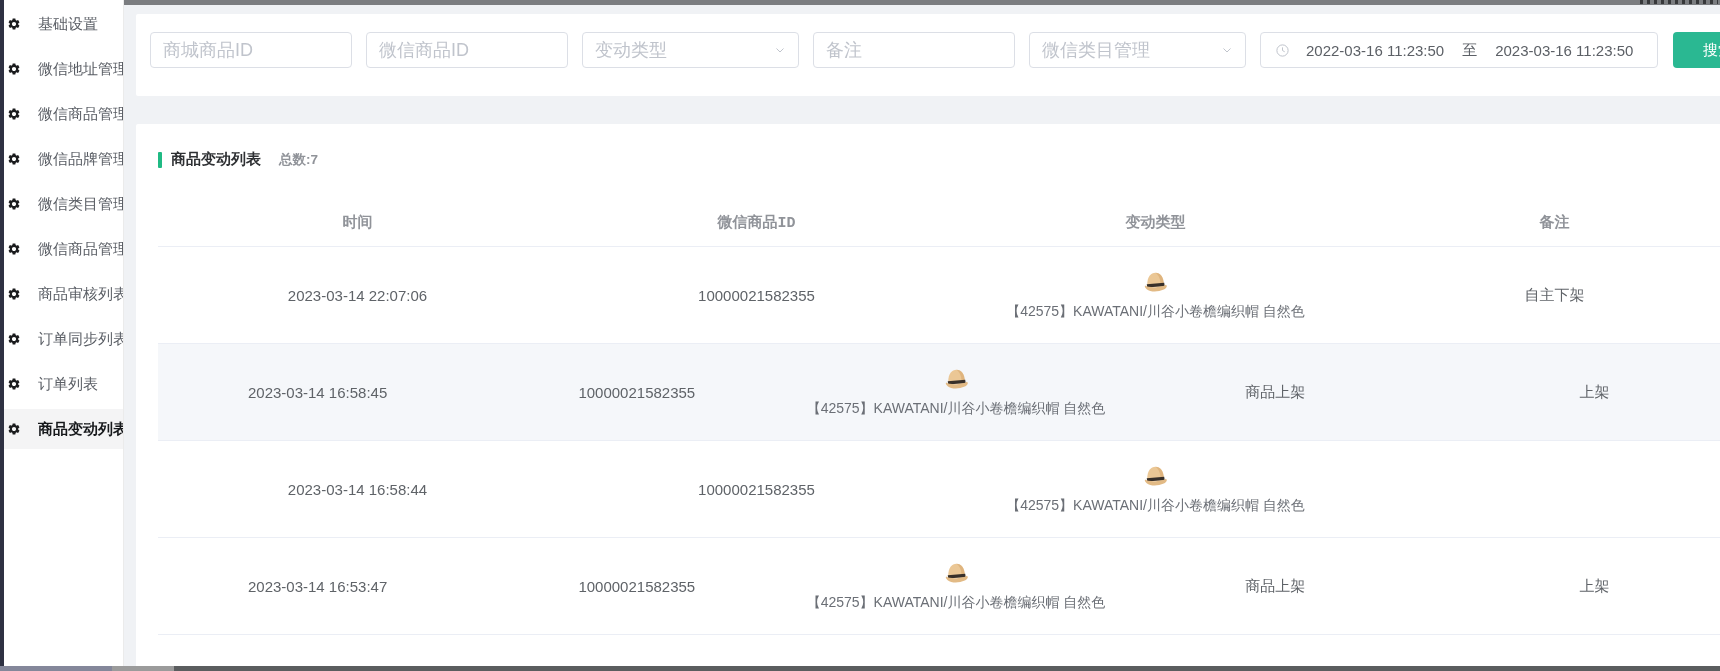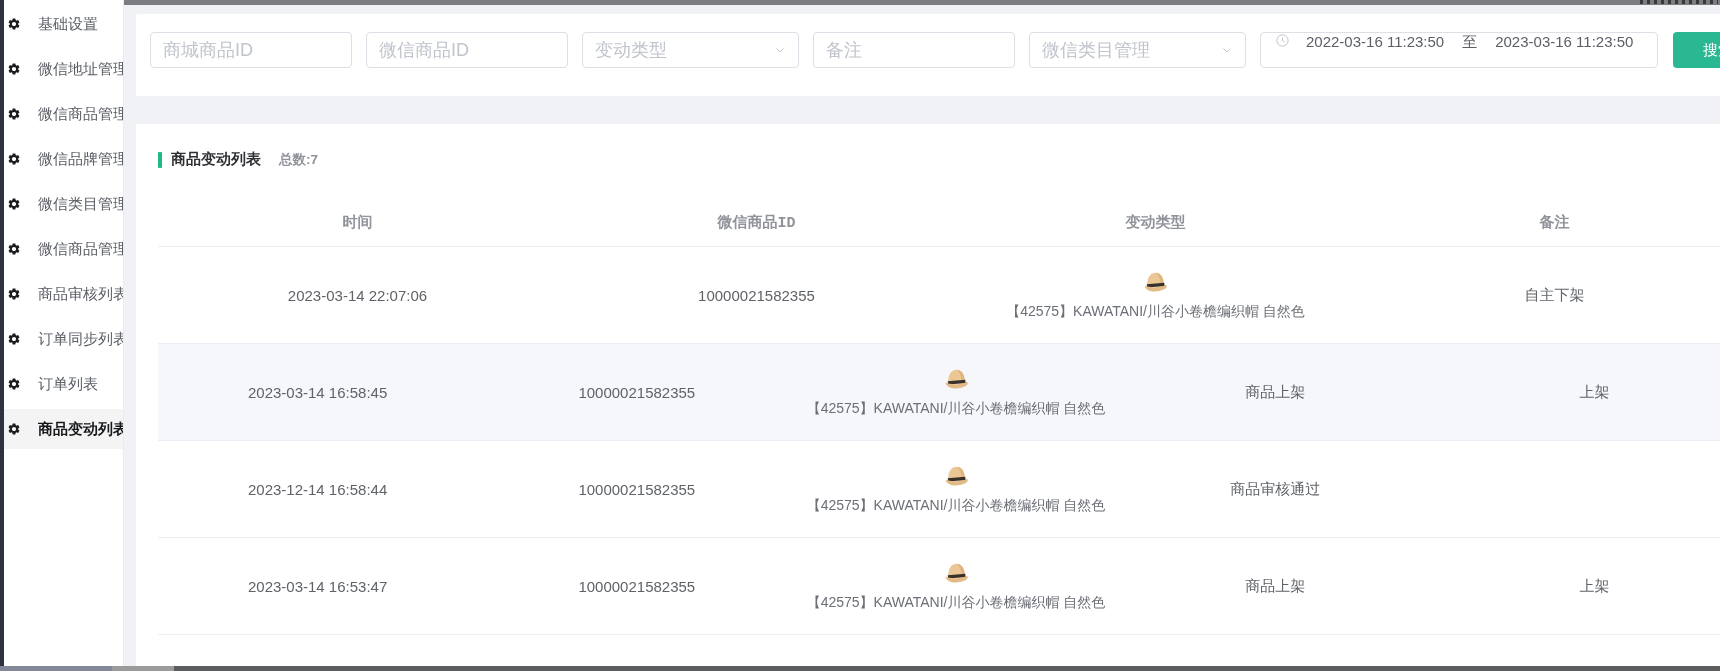--- a/index.html
+++ b/index.html
@@ -29,21 +29,21 @@
 
   
   .filter-card { position:absolute; left:136px; top:14px; width:1640px; height:82px; background:#fff; border-radius:2px; z-index:1; }
   .filter-row { display:flex; gap:14px; padding:18px 0 0 14px; }
   .fbox { height:36px; border:1px solid #dcdfe6; border-radius:4px; background:#fff; font-size:18px; }
   input.fbox { padding:0 12px; color:#606266; outline:none; }
   input.fbox::placeholder { color:#c0c4cc; }
   .w-input { width:202px; }
   .f-select { width:217px; display:flex; align-items:center; justify-content:space-between; padding:0 12px; color:#c0c4cc; cursor:pointer; }
   .chev svg { width:12px; height:12px; stroke:#c0c4cc; fill:none; stroke-width:2; }
-  .f-date { width:398px; display:flex; align-items:flex-start; padding:0 14px; color:#5c6066; font-size:15px; cursor:pointer; }
+  .f-date { width:398px; display:flex; align-items:center; padding:0 14px; color:#5c6066; font-size:15px; cursor:pointer; }
   .clock { display:flex; margin-right:16px; }
   .clock svg { width:15px; height:15px; stroke:#c0c4cc; fill:none; stroke-width:1.6; }
   .date-sep { margin:0 18px; color:#5c6066; }
   .search-btn { width:90px; height:36px; border:none; border-radius:4px; background:#2ab892; color:#fff;
        font-size:15px; cursor:pointer; flex:0 0 90px; margin-left:1px; }
 
   
   .table-card { position:absolute; left:136px; top:124px; width:1640px; height:700px; background:#fff; border-radius:2px; overflow:hidden; }
   .card-head { display:flex; align-items:center; padding:26px 22px 0; }
   .marker { width:4px; height:16px; border-radius:1px; background:#20ba84; }
@@ -231,32 +231,31 @@
         <path d="M4.6 12.6 L21.4 11.2 L21.8 14.4 L5 15.8 Z" fill="#38302a"></path>
         <path d="M3 14 C6 16.5 20 16 23 13.2 C24.6 14.2 24.1 16.3 21 17.8 C15 20.4 8 20.2 4.5 17.4 C2.8 16.1 2.3 14.8 3 14 Z" fill="#e2ba85"></path>
       </svg>
       <div class="pname">【42575】KAWATANI/川谷小卷檐编织帽 自然色</div>
     </div>
     <div class="td td-type">商品上架</div>
     <div class="td td-remark">上架</div>
   </div>
 
   <div class="trow">
-    <div class="td td-time">2023-12-14 16:58:44</div>
-    <div class="td td-id">10000021582355</div>
-    <div class="td td-product">
-      <svg class="hat" viewBox="0 0 26 22">
-        <path d="M5 13 C5 5.5 8.5 1.5 13 1.5 C17.5 1.5 21 5.5 21 13 L21 15 L5 15 Z" fill="#ebc795"></path>
-        <path d="M13 1.5 C17.5 1.5 21 5.5 21 13 L21 15 L17.5 15 C18.5 9 16.6 4 13 1.5 Z" fill="#d9ab72" opacity="0.65"></path>
-        <path d="M4.6 12.6 L21.4 11.2 L21.8 14.4 L5 15.8 Z" fill="#38302a"></path>
-        <path d="M3 14 C6 16.5 20 16 23 13.2 C24.6 14.2 24.1 16.3 21 17.8 C15 20.4 8 20.2 4.5 17.4 C2.8 16.1 2.3 14.8 3 14 Z" fill="#e2ba85"></path>
-      </svg>
-      <div class="pname">【42575】KAWATANI/川谷小卷檐编织帽 自然色</div>
-    </div>
-    <div class="td td-type">商品审核通过</div>
+    <div class="td td-time">2023-03-14 16:58:44</div>
+    <div class="td td-id">10000021582355</div>
+    <div class="td td-product">
+      <svg class="hat" viewBox="0 0 26 22">
+        <path d="M5 13 C5 5.5 8.5 1.5 13 1.5 C17.5 1.5 21 5.5 21 13 L21 15 L5 15 Z" fill="#ebc795"></path>
+        <path d="M13 1.5 C17.5 1.5 21 5.5 21 13 L21 15 L17.5 15 C18.5 9 16.6 4 13 1.5 Z" fill="#d9ab72" opacity="0.65"></path>
+        <path d="M4.6 12.6 L21.4 11.2 L21.8 14.4 L5 15.8 Z" fill="#38302a"></path>
+        <path d="M3 14 C6 16.5 20 16 23 13.2 C24.6 14.2 24.1 16.3 21 17.8 C15 20.4 8 20.2 4.5 17.4 C2.8 16.1 2.3 14.8 3 14 Z" fill="#e2ba85"></path>
+      </svg>
+      <div class="pname">【42575】KAWATANI/川谷小卷檐编织帽 自然色</div>
+    </div>
     <div class="td td-remark"></div>
   </div>
 
   <div class="trow">
     <div class="td td-time">2023-03-14 16:53:47</div>
     <div class="td td-id">10000021582355</div>
     <div class="td td-product">
       <svg class="hat" viewBox="0 0 26 22">
         <path d="M5 13 C5 5.5 8.5 1.5 13 1.5 C17.5 1.5 21 5.5 21 13 L21 15 L5 15 Z" fill="#ebc795"></path>
         <path d="M13 1.5 C17.5 1.5 21 5.5 21 13 L21 15 L17.5 15 C18.5 9 16.6 4 13 1.5 Z" fill="#d9ab72" opacity="0.65"></path>

